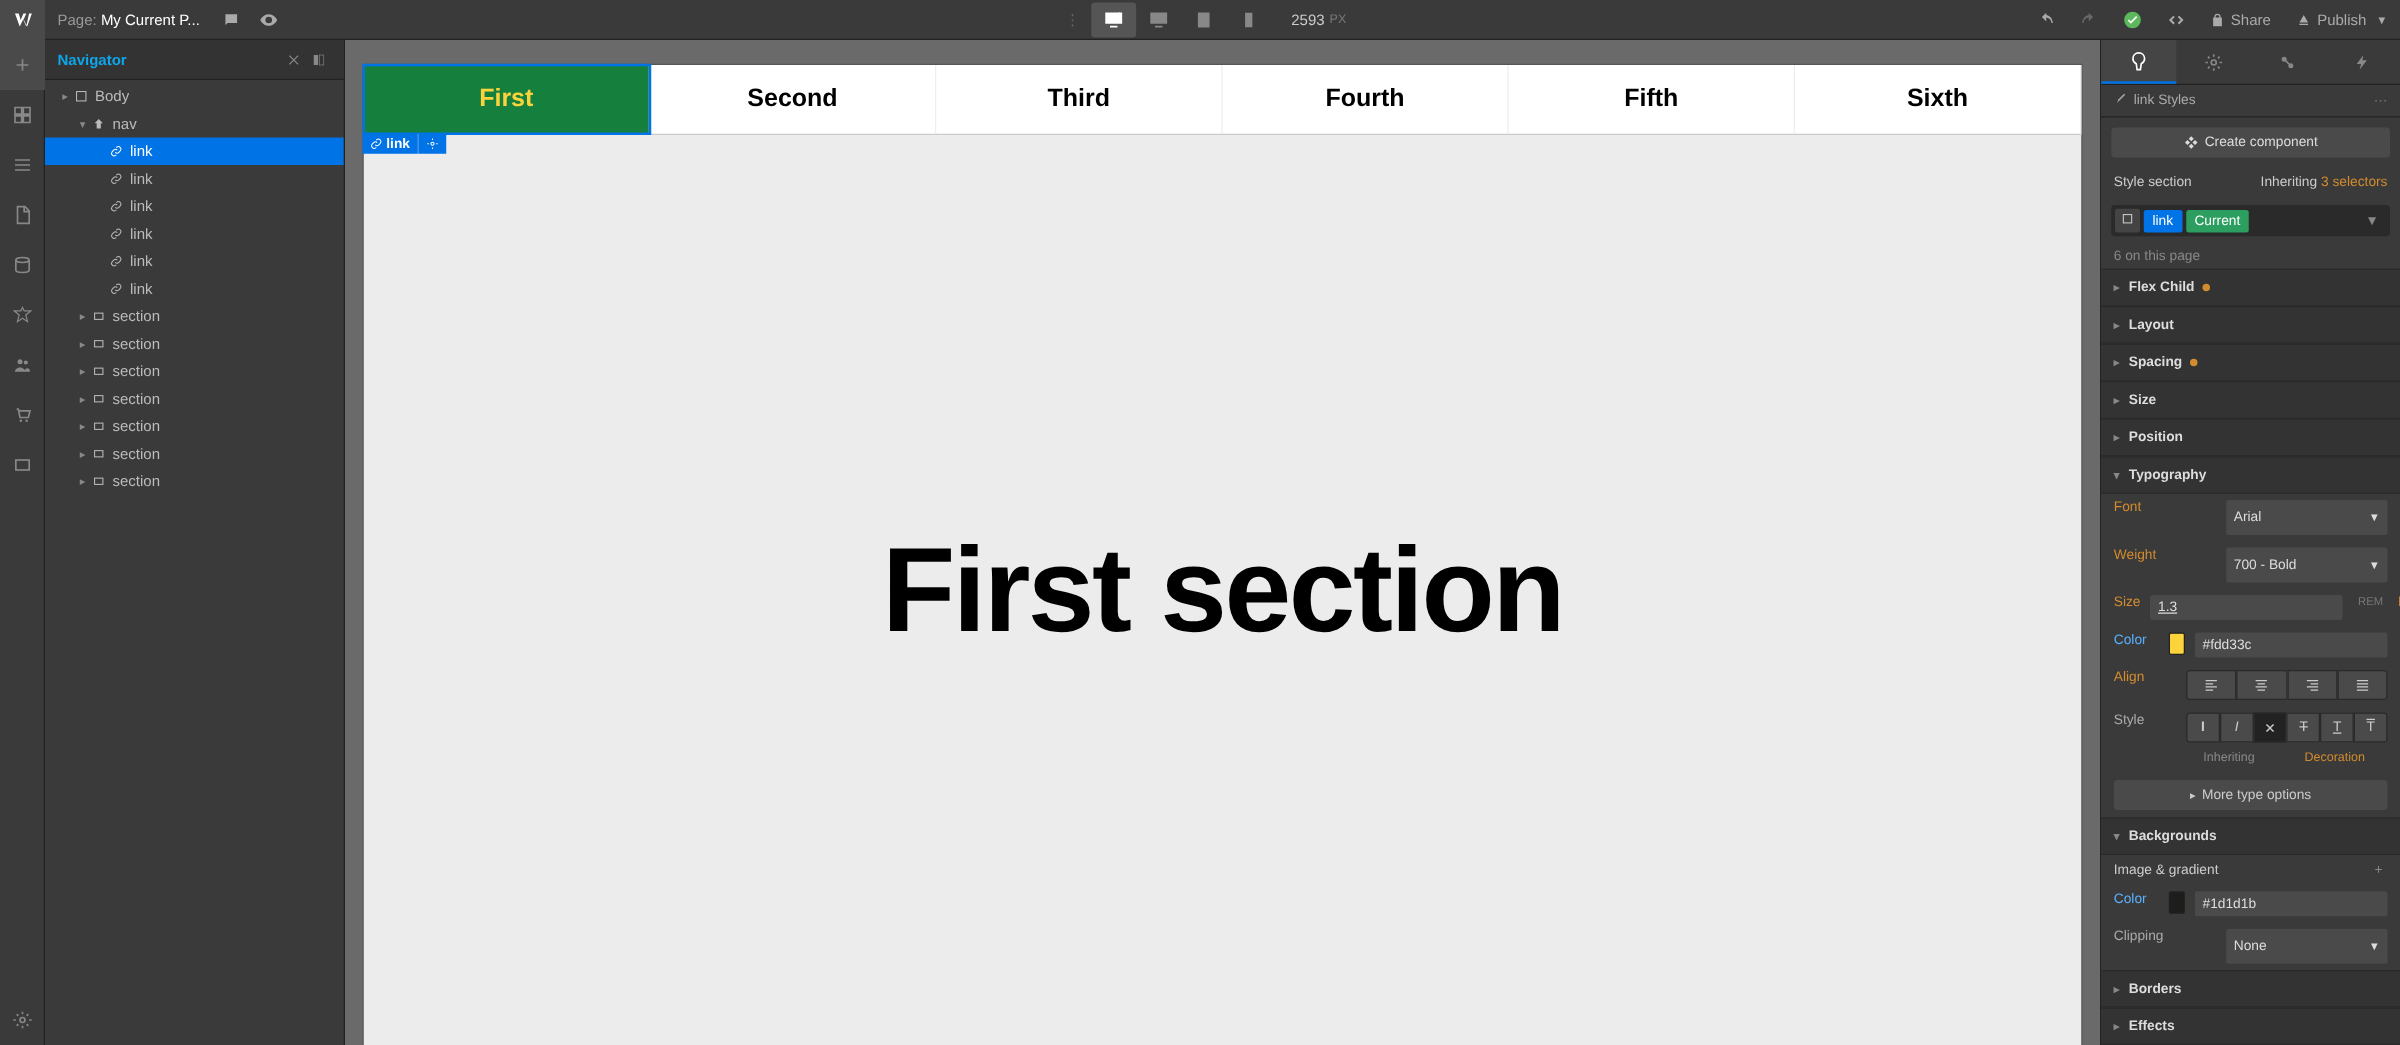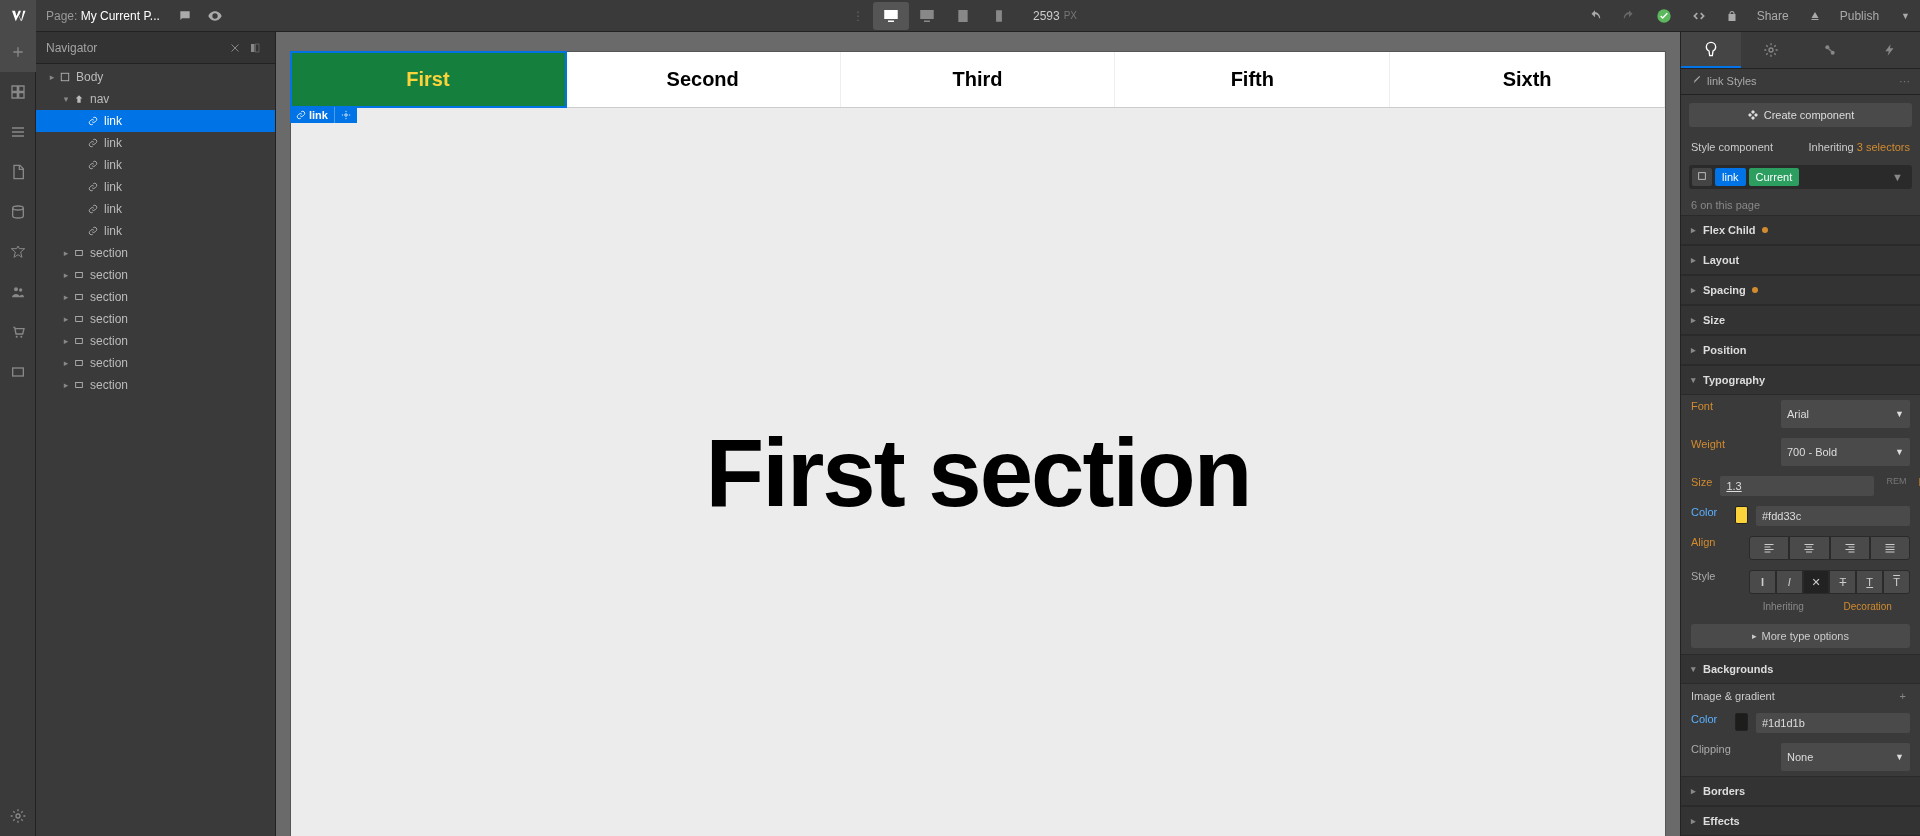--- a/index.html
+++ b/index.html
@@ -12,35 +12,35 @@
 .logo-w svg { width: 18px; height: 18px; }
 .page-label { padding: 0 10px; color: #999; font-size: 12px; }
 .page-name { color: #fff; }
 .topbar-icon { width: 30px; height: 32px; display: flex; align-items: center; justify-content: center; color: #aaa; cursor: pointer; }
 .topbar-center { position: absolute; left: 50%; transform: translateX(-50%); display: flex; align-items: center; gap: 0; }
 .device-btn { width: 36px; height: 28px; display: flex; align-items: center; justify-content: center; color: #888; cursor: pointer; border-radius: 3px; }
 .device-btn.active { background: #555; color: #fff; }
 .canvas-width { margin-left: 16px; color: #ccc; font-size: 12px; }
 .canvas-px { color: #777; font-size: 10px; margin-left: 4px; }
 .topbar-right { margin-left: auto; display: flex; align-items: center; height: 100%; }
-.tb-btn { padding: 0 10px; height: 32px; display: flex; align-items: center; color: #aaa; cursor: pointer; gap: 19px; font-size: 12px; }
+.tb-btn { padding: 0 10px; height: 32px; display: flex; align-items: center; color: #aaa; cursor: pointer; gap: 5px; font-size: 12px; }
 .tb-check { color: #5cb85c; }
 
 
 .main { display: flex; height: calc(100% - 32px); }
 
 
 .tool-rail { width: 36px; background: #3a3a3a; border-right: 1px solid #222; display: flex; flex-direction: column; }
 .tool-rail-btn { width: 36px; height: 40px; display: flex; align-items: center; justify-content: center; color: #888; cursor: pointer; }
 .tool-rail-spacer { flex: 1; }
 
 
 .nav-panel { width: 240px; background: #3a3a3a; border-right: 1px solid #222; display: flex; flex-direction: column; }
 .nav-header { height: 32px; display: flex; align-items: center; padding: 0 10px; border-bottom: 1px solid #222; background: #333; }
-.nav-title { font-weight: normal; color: #a3a3a3; flex: 1; }
+.nav-title { font-weight: bold; color: #0ea5e9; flex: 1; }
 .nav-header-icon { width: 20px; height: 20px; display: flex; align-items: center; justify-content: center; color: #888; cursor: pointer; }
 .nav-tree { flex: 1; overflow-y: auto; padding-top: 2px; }
 .tree-row { height: 22px; display: flex; align-items: center; cursor: pointer; color: #bbb; font-size: 12px; }
 .tree-row.selected { background: #0073e6; color: #fff; }
 .tree-indent { display: inline-block; }
 .tree-toggle { width: 12px; display: inline-flex; justify-content: center; font-size: 9px; color: #888; }
 .tree-icon { width: 14px; display: inline-flex; justify-content: center; margin-right: 4px; font-size: 10px; }
 .tree-label { }
 
 
@@ -424,20 +424,21 @@
                 </svg> link</span>
               <span class="gear">
                 <svg width="10" height="10" viewBox="0 0 24 24">
                   <circle cx="12" cy="12" r="3" fill="none" stroke="currentColor" stroke-width="2"></circle>
                   <path d="M12 2v3M12 19v3M2 12h3M19 12h3" stroke="currentColor" stroke-width="2"></path>
                 </svg>
               </span>
             </div></div>
           <div class="canvas-tab">Second</div>
           <div class="canvas-tab">Third</div>
+          <div class="canvas-tab">Fourth</div>
           <div class="canvas-tab">Fifth</div>
           <div class="canvas-tab">Sixth</div>
         </div>
       <div class="canvas-hero">First section</div>
     </div>
   </div>
 
   <div class="style-panel">
     <div class="style-tabs">
       <div class="style-tab active">
@@ -474,21 +475,21 @@
     </div>
 
     <div class="sp-create">
       <svg width="12" height="12" viewBox="0 0 24 24">
           <path d="M12 2l4 4-4 4-4-4zM2 12l4-4 4 4-4 4zM12 22l-4-4 4-4 4 4zM22 12l-4 4-4-4 4-4z"></path>
         </svg>
       <span>Create component</span>
     </div>
 
     <div class="sp-row" style="justify-content:space-between;">
-      <span>Style component</span>
+      <span>Style section</span>
       <span><span>Inheriting</span> <span class="inherit">3 selectors</span></span>
     </div>
     <div class="sp-selector-row">
       <div class="selector-box">
         <span class="sel-tag icon"><svg width="10" height="10" viewBox="0 0 24 24">
               <rect x="4" y="4" width="16" height="16" fill="none" stroke="currentColor" stroke-width="2"></rect>
             </svg></span>
         <span class="sel-tag blue">link</span>
         <span class="sel-tag green">Current</span>
         <span class="sel-caret">▼</span>

